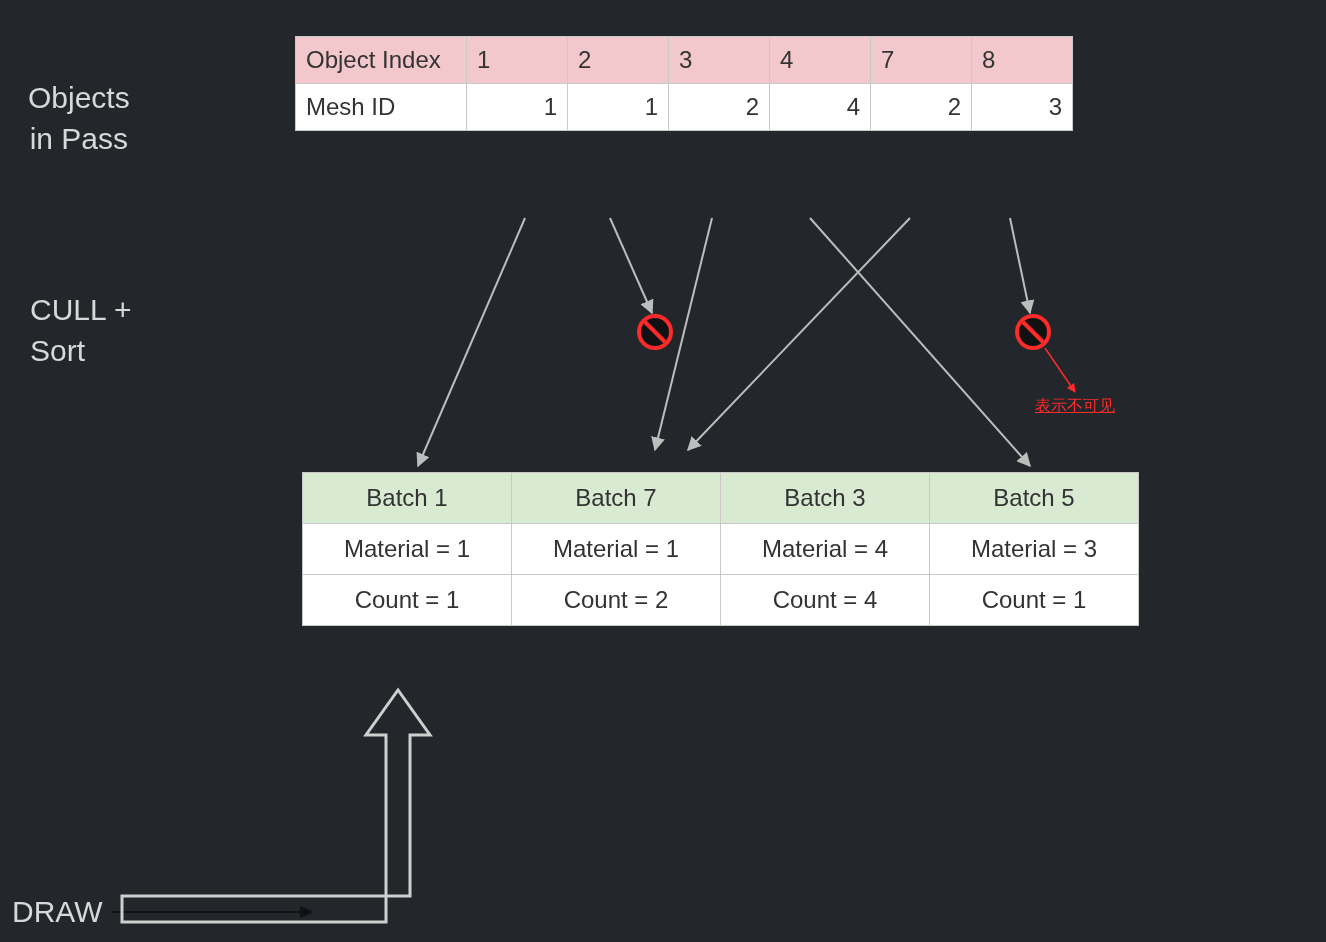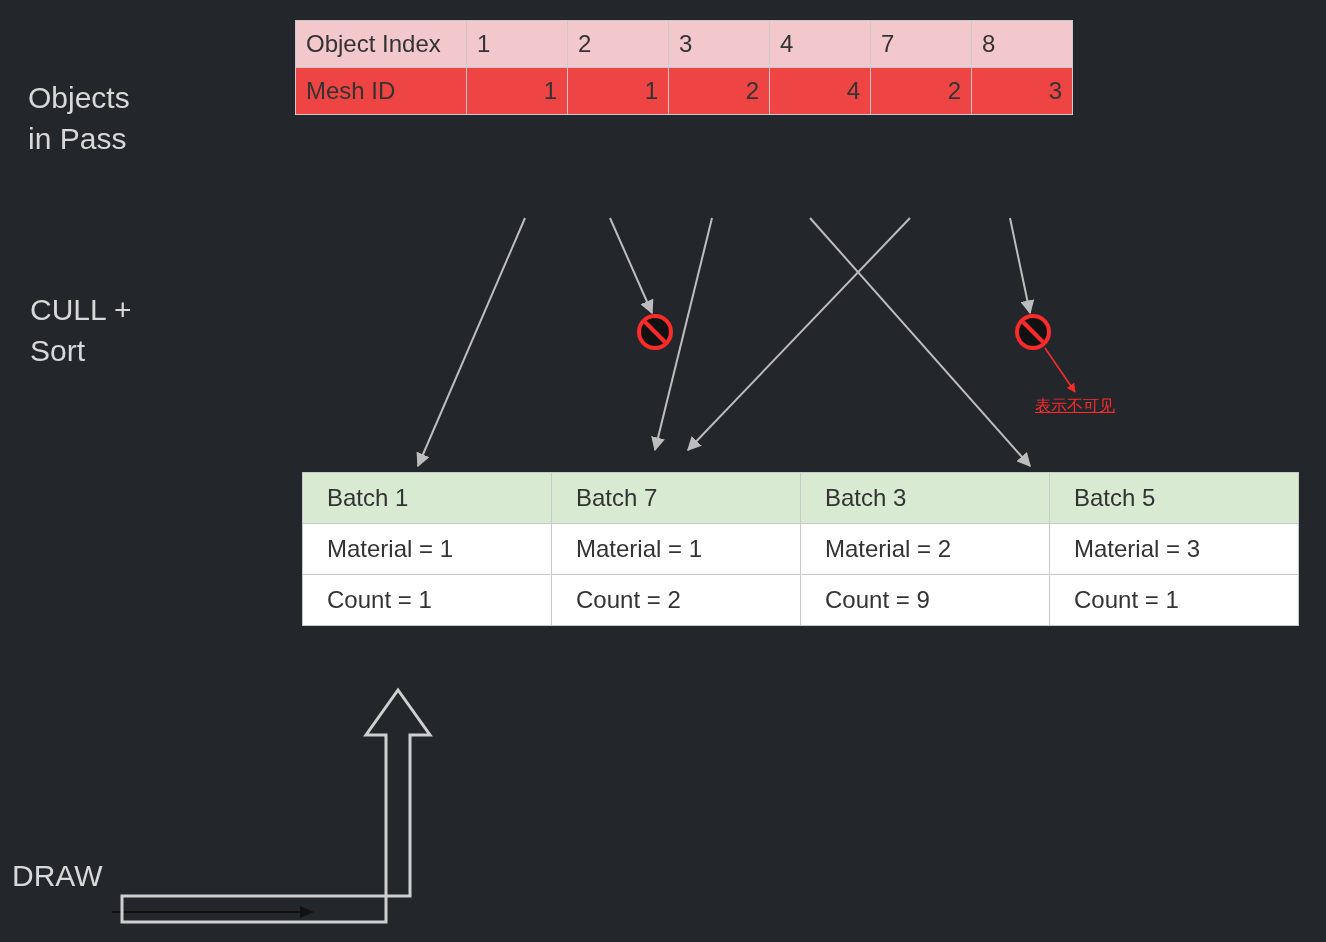--- a/index.html
+++ b/index.html
@@ -21,23 +21,23 @@
   .annot {
     color: #ff2a2a;
     font-size: 16px;
     position: absolute;
     text-decoration: underline;
   }
   
   .top-table {
     position: absolute;
     left: 295px;
-    top: 20px;
+    top: 36px;
     border-collapse: collapse;
-    background: #ef4444;
+    background: #ffffff;
     font-size: 24px;
     color: #333;
   }
   .top-table th, .top-table td {
     border: 1px solid #c9c9c9;
     padding: 8px 10px;
     height: 30px;
     box-sizing: content-box;
   }
   .top-table th {
@@ -56,45 +56,45 @@
     position: absolute;
     left: 302px;
     top: 472px;
     border-collapse: collapse;
     background: #ffffff;
     font-size: 24px;
     color: #333;
   }
   .bot-table th, .bot-table td {
     border: 1px solid #c9c9c9;
-    padding: 10px 24px;
-    text-align: left;
+    padding: 10px 4px;
+    text-align: center;
     width: 200px;
     height: 30px;
     box-sizing: content-box;
   }
   .bot-table th {
     background: #d8ead2;
     font-weight: normal;
   }
   svg.overlay {
     position: absolute;
     left: 0; top: 0;
     width: 1326px; height: 942px;
     pointer-events: none;
   }
 </style>
 </head>
 <body>
 
-<div class="label" style="left:28px; top:78px;">Objects<br>in Pass</div>
+<div class="label" style="left:28px; top:78px;text-align:center;">Objects<br>in Pass</div>
 
 <div class="label" style="left:30px; top:290px;">CULL +<br>Sort</div>
 
-<div class="label" style="left:12px; top:856px;">DRAW</div>
+<div class="label" style="left:12px; top:892px;">DRAW</div>
 
 <div class="annot" style="left:1035px; top:396px;">表示不可见</div>
 
 <table class="top-table">
   <tbody>
       <tr>
     <th class="row-label">Object Index</th>
     <th class="num">1</th>
     <th class="num">2</th>
     <th class="num">3</th>
@@ -118,27 +118,27 @@
   <tbody>
       <tr>
     <th>Batch 1</th>
     <th>Batch 7</th>
     <th>Batch 3</th>
     <th>Batch 5</th>
   </tr>
   <tr>
     <td>Material = 1</td>
     <td>Material = 1</td>
-    <td>Material = 2</td>
+    <td>Material = 4</td>
     <td>Material = 3</td>
   </tr>
   <tr>
     <td>Count = 1</td>
     <td>Count = 2</td>
-    <td>Count = 9</td>
+    <td>Count = 4</td>
     <td>Count = 1</td>
   </tr>
 </tbody>
   </table>
 
 <svg class="overlay">
   <defs>
     <marker id="ah" viewBox="0 0 10 10" refX="9" refY="5" markerWidth="7" markerHeight="7" orient="auto-start-reverse">
       <path d="M 0 0 L 10 5 L 0 10 z" fill="#bdbdbd"></path>
     </marker>

